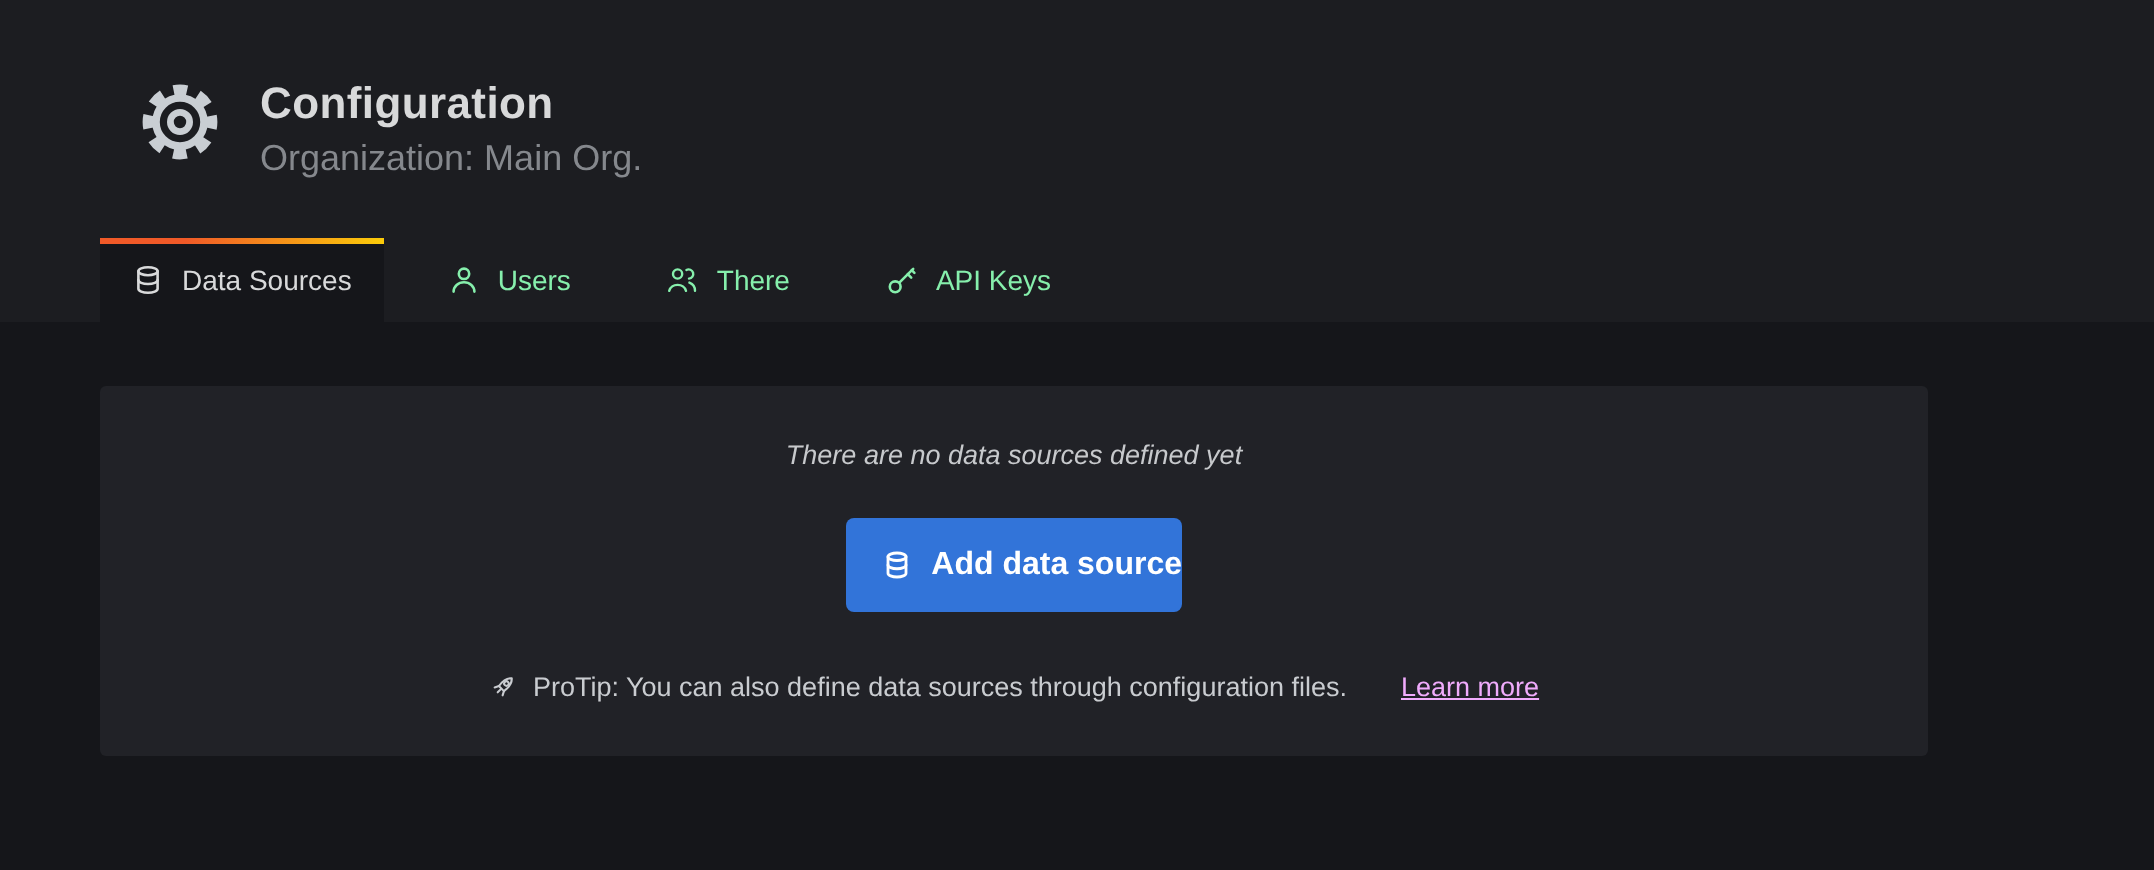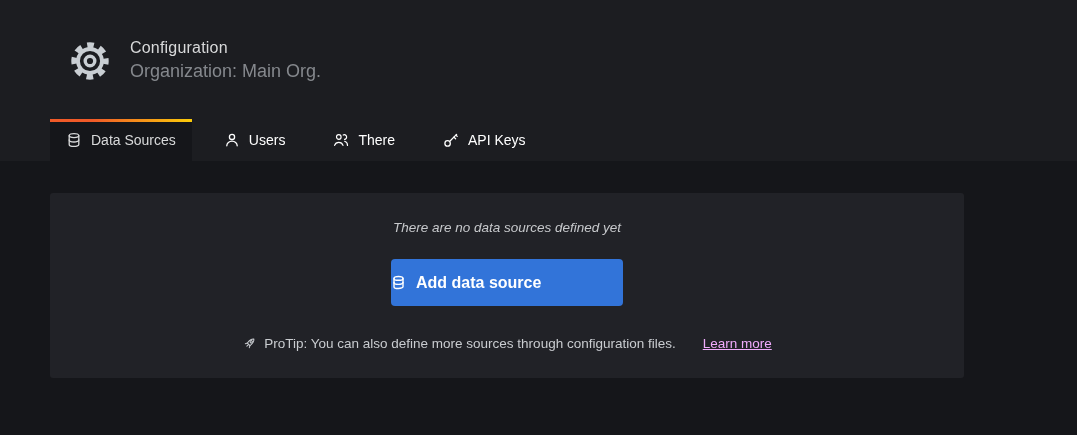--- a/index.html
+++ b/index.html
@@ -11,33 +11,33 @@
     position:relative;
   }
   
   .page-header {
     position:absolute; top:0; left:0; width:1077px; height:161px;
     background:#1c1d21;
   }
   .header-inner { position:absolute; top:38px; left:68px; display:flex; align-items:flex-start; }
   .gear-wrap { width:44px; height:46px; display:flex; align-items:center; justify-content:center; }
   .titles { margin-left:18px; padding-top:1px; }
-  .page-title { font-size:16px; font-weight:400; color:#d8d9da; letter-spacing:.2px; }
+  .page-title { font-size:22px; font-weight:700; color:#d8d9da; letter-spacing:.2px; }
   .page-subtitle { font-size:18px; color:#85888d; margin-top:4px; }
 
   
   .tabbar {
     position:absolute; left:50px; bottom:0; right:0; height:42px;
     display:flex; align-items:stretch;text-align:right;
   }
   .tab {
     position:relative;
     display:flex; align-items:center; gap:9px;
     padding:0 16px; margin-right:16px;
-    font-size:14px; color:#ffffff;
+    font-size:14px; color:#86efac;
     cursor:pointer; white-space:nowrap;
   }
   .tab .ticon { display:flex; align-items:center; }
   .tab.active {
     background:#15161a;
     color:#d8d9da;
   }
   .tab.active::before {
     content:"";
     position:absolute; top:0; left:0; right:0; height:3px;
@@ -55,24 +55,24 @@
     background:#212227;
     border-radius:3px;
     display:flex; flex-direction:column; align-items:center;
     padding-top:27px;
   }
   .empty-message {
     font-size:13.5px; font-style:italic; color:#c7c9cc;
   }
   .add-btn {
     margin-top:24px;
-    width:232px; height:47px;
+    width:168px; height:47px;
     background:#3274d9;
     border:none; border-radius:4px;
-    display:flex; align-items:center; justify-content:flex-start; gap:10px;
+    display:flex; align-items:center; justify-content:flex-end; gap:10px;
     color:#ffffff; font-size:16px; font-weight:700;
     font-family:"Liberation Sans", sans-serif;
     cursor:pointer;
   }
   .protip-row {
     margin-top:30px;
     display:flex; align-items:center; gap:7px;
     font-size:13.5px; color:#c9ccd0;
   }
   .protip-link {
@@ -181,18 +181,18 @@
     <div class="protip-row">
       <span>
         <svg width="15" height="15" viewBox="0 0 16 16">
           <g fill="none" stroke="currentColor" stroke-width="1.1" stroke-linecap="round" stroke-linejoin="round" transform="rotate(45 8 8)">
             <path d="M8 1.4 C9.9 3 10.4 6 9.9 9.2 H6.1 C5.6 6 6.1 3 8 1.4 Z"></path>
             <circle cx="8" cy="5.4" r="1.2"></circle>
             <path d="M6.1 9.2 L5 11.3 M9.9 9.2 L11 11.3 M8 9.6 V12"></path>
           </g>
         </svg>
       </span>
-      <span>ProTip: You can also define more sources through configuration files.</span>
+      <span>ProTip: You can also define data sources through configuration files.</span>
       <a class="protip-link">Learn more</a>
     </div>
 
   </div>
 </div>
 
 </body></html>

